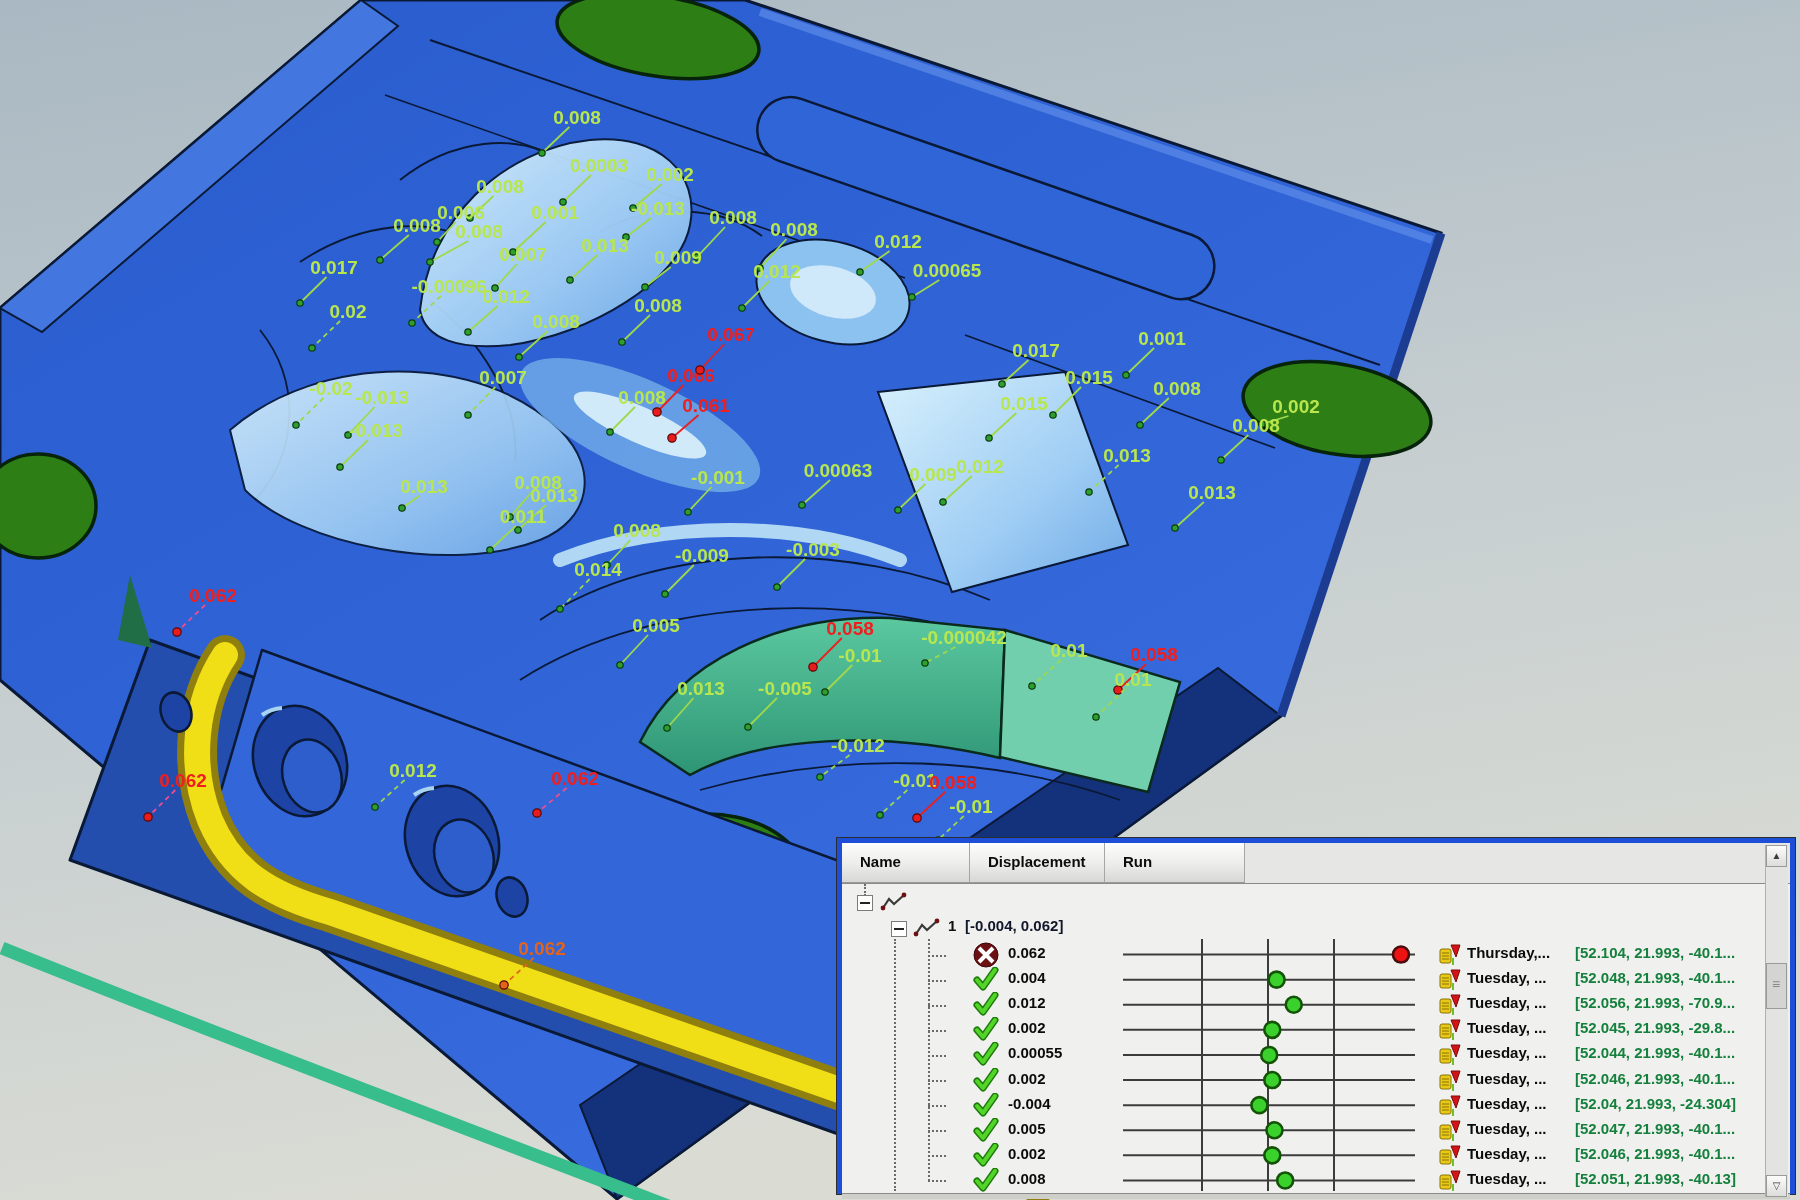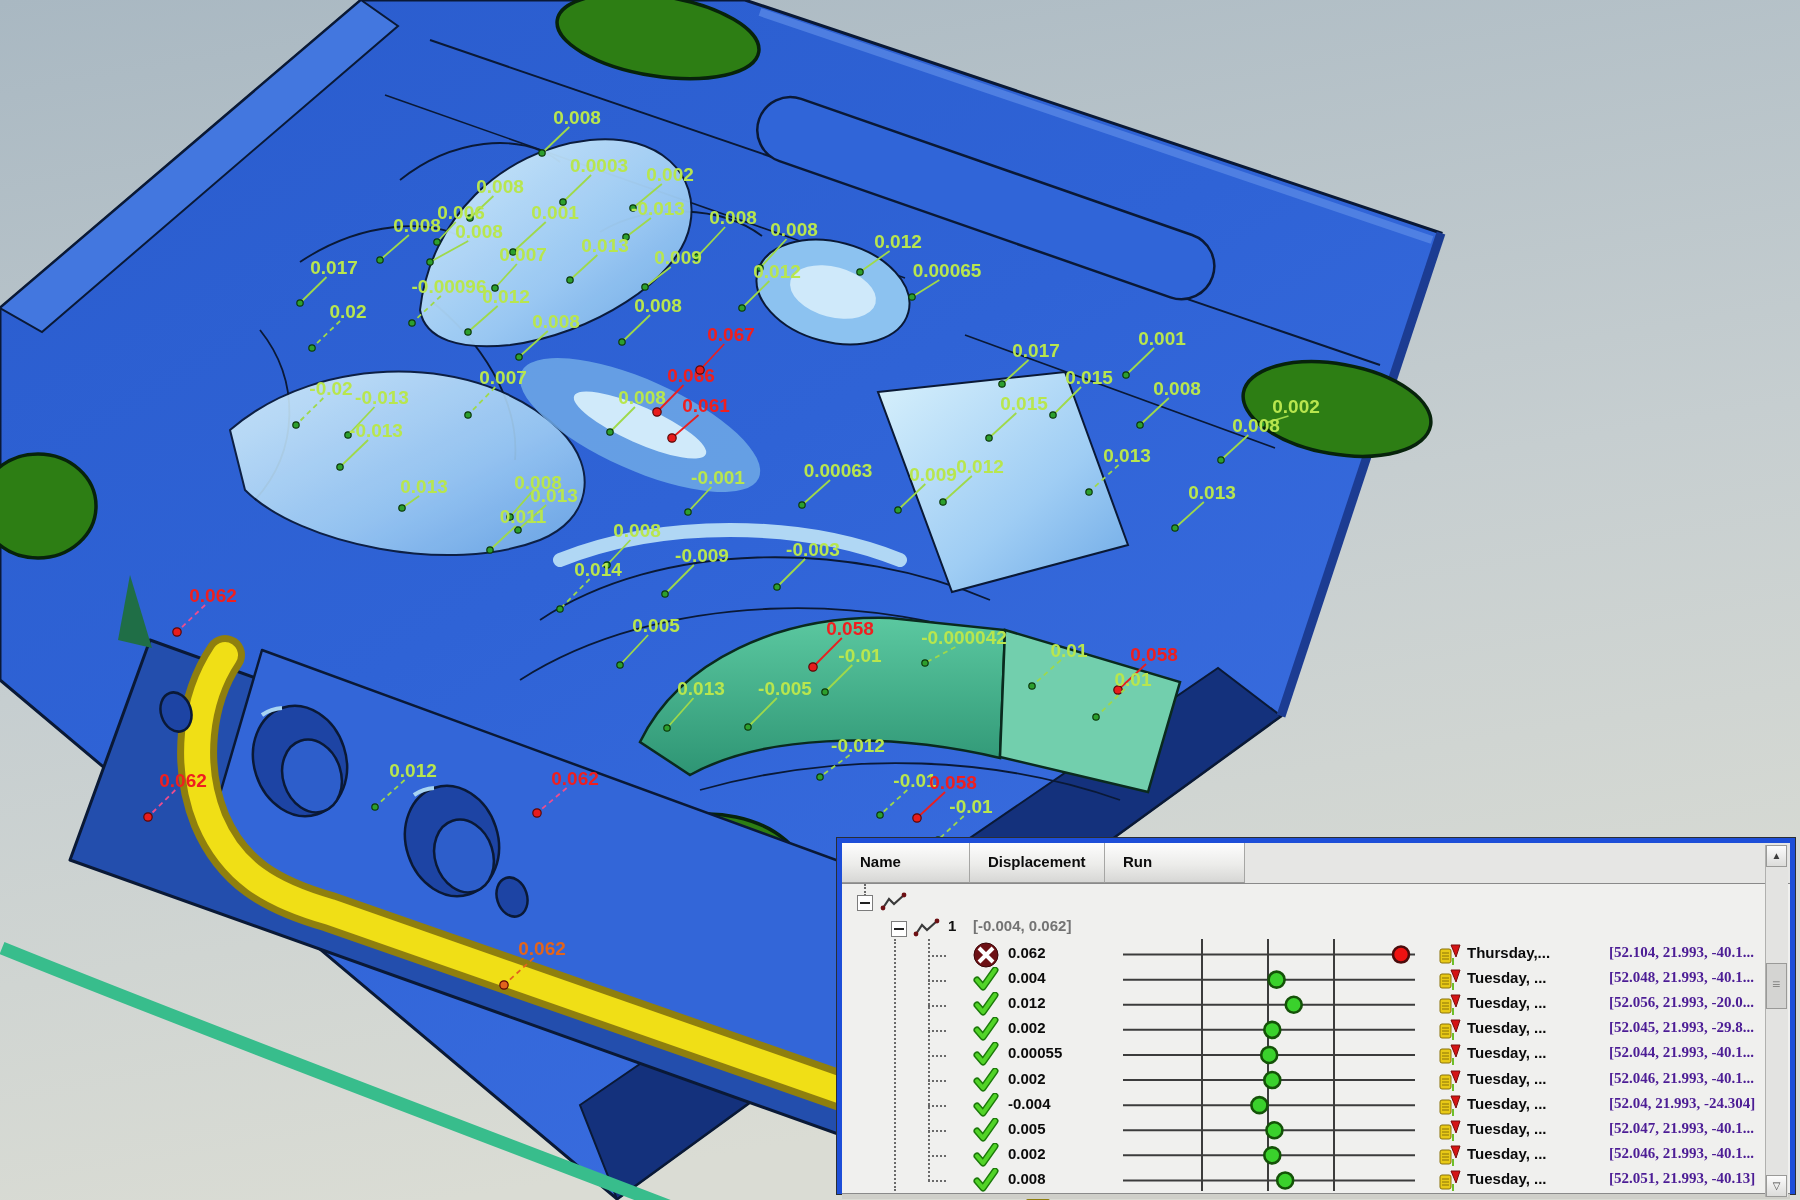--- a/index.html
+++ b/index.html
@@ -16,24 +16,24 @@
   .hcell{box-sizing:border-box;height:40px;line-height:38px;padding-left:18px;
          font-weight:700;color:#0c0c0c;border-right:1px solid #a6a6a4;border-bottom:1px solid #9a9a98;
          background:linear-gradient(#fdfdfd,#ececea 55%,#d7d7d5);white-space:nowrap;overflow:hidden;}
   #pbody{position:relative;height:309px;background:#f0f0ee;overflow:hidden;}
   .dot-v{position:absolute;width:0;border-left:2px dotted #6a6a6a;}
   .dot-h{position:absolute;height:0;border-top:2px dotted #6a6a6a;}
   .ebox{position:absolute;width:14px;height:14px;background:#fff;border:1px solid #7c7c7c;}
   .ebox::after{content:"";position:absolute;left:2px;right:2px;top:6px;border-top:2px solid #222;}
   .trow{position:absolute;left:0;width:934px;height:25px;}
   .dval{position:absolute;left:166px;top:2px;font-weight:700;color:#0b0b0b;}
-  .grange{position:absolute;left:131px;top:1px;font-weight:700;color:#737373;}
+  .grange{position:absolute;left:123px;top:1px;font-weight:700;color:#0f172a;}
   .gid{position:absolute;left:106px;top:1px;font-weight:700;}
   .runtxt{position:absolute;left:625px;top:2px;font-weight:700;color:#0b0b0b;white-space:nowrap;}
-  .meas{position:absolute;left:767px;top:2px;font-weight:700;color:#4c1d95;white-space:nowrap;overflow:hidden;width:190px;font-family:Liberation Serif, serif;}
+  .meas{position:absolute;left:733px;top:2px;font-weight:700;color:#15803d;white-space:nowrap;overflow:hidden;width:190px;}
   .sicon,.ricon{position:absolute;}
   #trend-svg{position:absolute;left:0;top:0;pointer-events:none;}
   
   #vscroll{position:absolute;right:2px;top:2px;width:22px;height:352px;background:#e3e3e1;
            border-left:1px solid #b0b0ae;}
   .sbtn{position:absolute;left:0;width:21px;height:22px;background:linear-gradient(#fcfcfc,#dcdcda);
         border:1px solid #9a9a98;box-sizing:border-box;color:#3c3c3c;font-size:10px;
         text-align:center;line-height:20px;}
   #sthumb{position:absolute;left:0;top:118px;width:21px;height:46px;background:#d4d4d2;
           border:1px solid #9a9a98;box-sizing:border-box;}
@@ -453,21 +453,21 @@
             <span class="dval">0.012</span>
             <span class="ricon" style="left:596px;top:1px"><svg width="24" height="24" viewBox="0 0 24 24">
                 <rect x="2" y="6" width="11" height="14" rx="2" fill="#e8c916" stroke="#8a7208"></rect>
                 <line x1="4" y1="10" x2="11" y2="10" stroke="#8a7208"></line>
                 <line x1="4" y1="13" x2="11" y2="13" stroke="#8a7208"></line>
                 <line x1="4" y1="16" x2="11" y2="16" stroke="#8a7208"></line>
                 <path d="M13,2 L22,2 L18,14 Z" fill="#d41414" stroke="#7a0c0c"></path>
                 <line x1="15" y1="15" x2="15" y2="22" stroke="#6fbf2a" stroke-width="2"></line>
               </svg></span>
             <span class="runtxt">Tuesday, ...</span>
-            <span class="meas">[52.056, 21.993, -20.0...</span>
+            <span class="meas">[52.056, 21.993, -70.9...</span>
           </div>
           <div class="dot-h" style="left: 86px; top: 145.85px; width: 18px;"></div>
           <div class="trow" style="top: 133.3px;">
             <span class="sicon" style="left:131px;top:0px"><svg width="26" height="24" viewBox="0 0 26 24">
                 <path d="M4,13 L10,20 L22,3" fill="none" stroke="#1c7a0a" stroke-width="7" stroke-linecap="round" stroke-linejoin="round"></path>
                 <path d="M4,13 L10,20 L22,3" fill="none" stroke="#52d428" stroke-width="4" stroke-linecap="round" stroke-linejoin="round"></path>
               </svg></span>
             <span class="dval">0.002</span>
             <span class="ricon" style="left:596px;top:1px"><svg width="24" height="24" viewBox="0 0 24 24">
                 <rect x="2" y="6" width="11" height="14" rx="2" fill="#e8c916" stroke="#8a7208"></rect>

